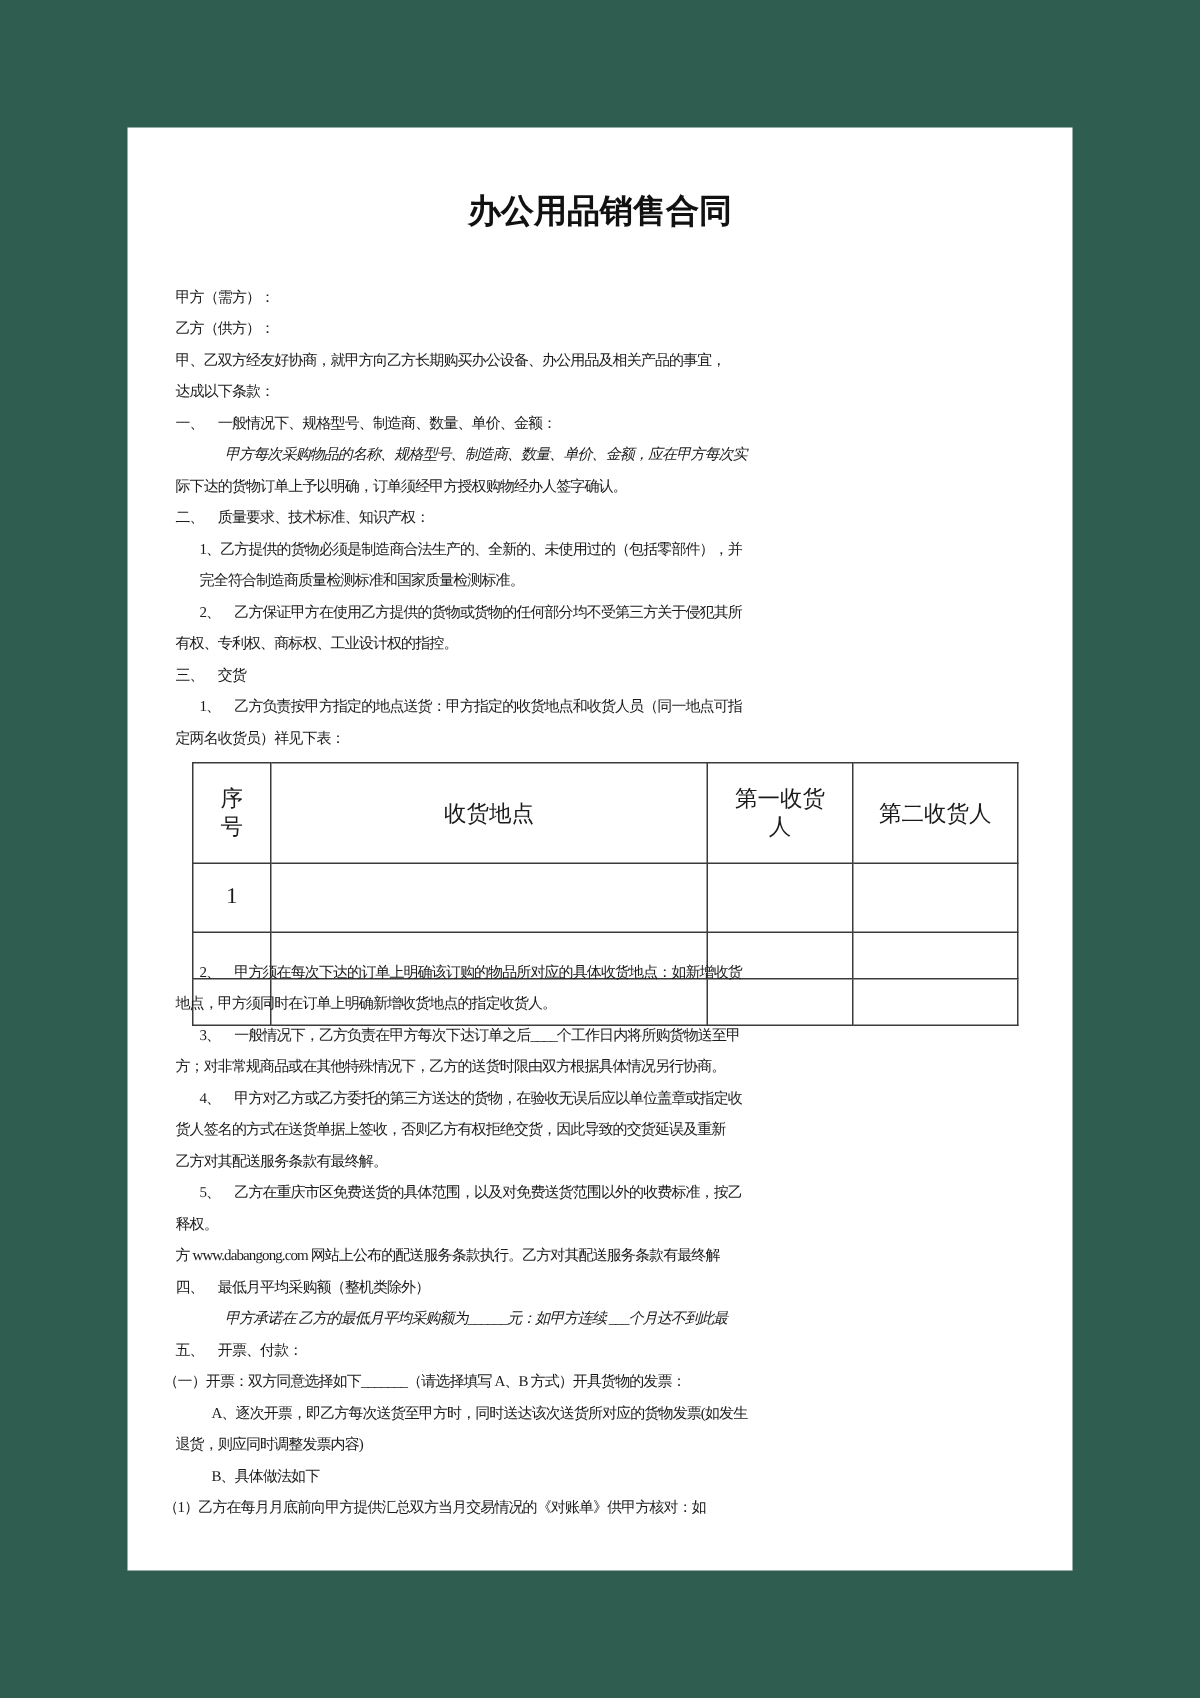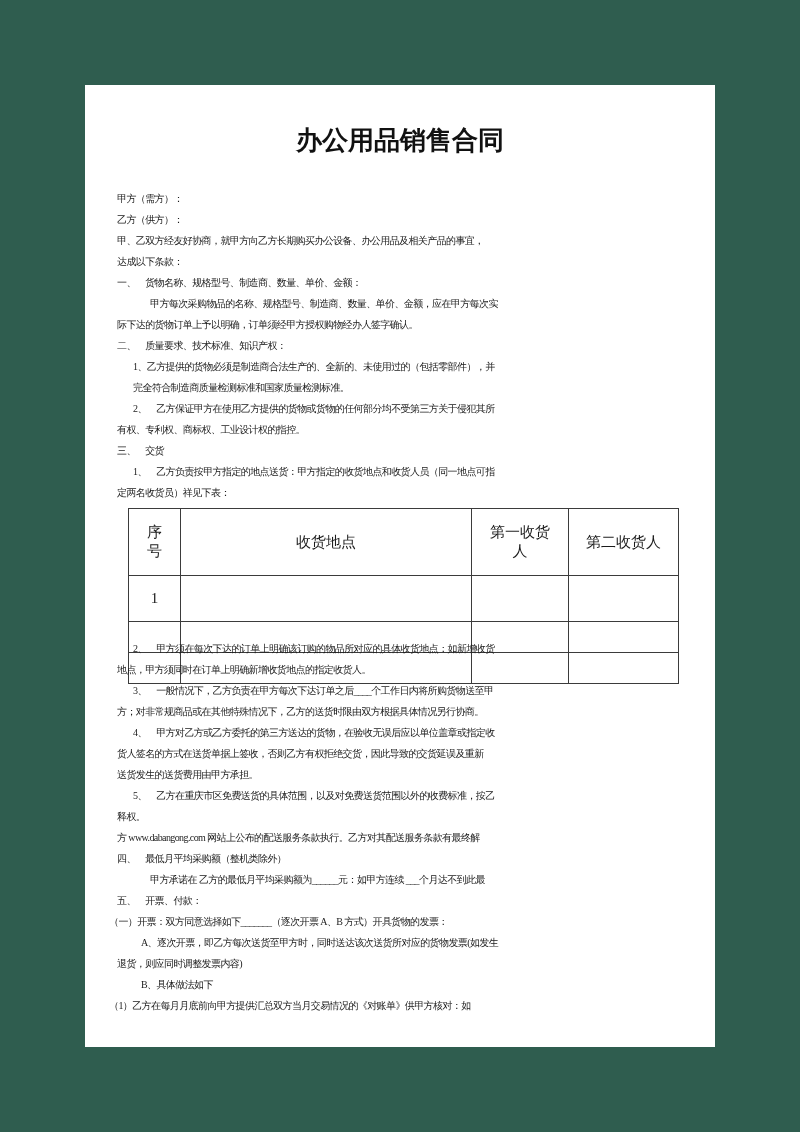--- a/index.html
+++ b/index.html
@@ -20,21 +20,21 @@
     height: 962px;
     background: #ffffff;
   }
 
   .doc-title {
     position: absolute;
     top: 122px;
     left: 85px;
     width: 630px;
     text-align: center;
-    font-size: 26px;
+    font-size: 22px;
     font-weight: bold;
     color: #111111;
     letter-spacing: 0px;
     line-height: 38px;
   }
 
   .content {
     position: absolute;
     left: 117px;
     width: 600px;
@@ -42,21 +42,21 @@
     font-size: 10px;
     line-height: 21px;
     letter-spacing: -0.6px;
   }
   .content-top    { top: 188px; }
   .content-bottom { top: 638px; }
 
   .line { white-space: pre; }
   .l0 { margin-left: 0; }
   .l1 { margin-left: 16px; }   
-  .l2 { margin-left: 33px; }   
+  .l2 { margin-left: 33px; font-style: italic; }   
   .la { margin-left: 24px; }   
   .lb { margin-left: -8px; }   
 
   table.delivery {
     position: absolute;
     left: 128px;
     top: 508px;
     width: 550px;
     border-collapse: collapse;
     table-layout: fixed;
@@ -84,21 +84,21 @@
 <div class="viewer" style="background: rgb(47, 93, 79);">
   <div class="paper" style="background: rgb(255, 255, 255);"></div>
 
   <h1 class="doc-title">办公用品销售合同</h1>
 
   <div class="content content-top" id="lines-top">
       <div class="line l0">甲方（需方）：</div>
       <div class="line l0">乙方（供方）：</div>
       <div class="line l0">甲、乙双方经友好协商，就甲方向乙方长期购买办公设备、办公用品及相关产品的事宜，</div>
       <div class="line l0">达成以下条款：</div>
-      <div class="line l0">一、　货物名称、规格型号、制造商、数量、单价、金额：</div>
+      <div class="line l0">一、　一般情况下、规格型号、制造商、数量、单价、金额：</div>
       <div class="line l2">甲方每次采购物品的名称、规格型号、制造商、数量、单价、金额，应在甲方每次实</div>
       <div class="line l0">际下达的货物订单上予以明确，订单须经甲方授权购物经办人签字确认。</div>
       <div class="line l0">二、　质量要求、技术标准、知识产权：</div>
       <div class="line l1">1、乙方提供的货物必须是制造商合法生产的、全新的、未使用过的（包括零部件），并</div>
       <div class="line l1">完全符合制造商质量检测标准和国家质量检测标准。</div>
       <div class="line l1">2、　乙方保证甲方在使用乙方提供的货物或货物的任何部分均不受第三方关于侵犯其所</div>
       <div class="line l0">有权、专利权、商标权、工业设计权的指控。</div>
       <div class="line l0">三、　交货</div>
       <div class="line l1">1、　乙方负责按甲方指定的地点送货：甲方指定的收货地点和收货人员（同一地点可指</div>
       <div class="line l0">定两名收货员）祥见下表：</div>
@@ -141,26 +141,26 @@
       </tbody>
   </table>
 
   <div class="content content-bottom" id="lines-bottom">
       <div class="line l1">2、　甲方须在每次下达的订单上明确该订购的物品所对应的具体收货地点：如新增收货</div>
       <div class="line l0">地点，甲方须同时在订单上明确新增收货地点的指定收货人。</div>
       <div class="line l1">3、　一般情况下，乙方负责在甲方每次下达订单之后____个工作日内将所购货物送至甲</div>
       <div class="line l0">方；对非常规商品或在其他特殊情况下，乙方的送货时限由双方根据具体情况另行协商。</div>
       <div class="line l1">4、　甲方对乙方或乙方委托的第三方送达的货物，在验收无误后应以单位盖章或指定收</div>
       <div class="line l0">货人签名的方式在送货单据上签收，否则乙方有权拒绝交货，因此导致的交货延误及重新</div>
-      <div class="line l0">送货发生的送货费用由甲方承担。</div>
+      <div class="line l0">乙方对其配送服务条款有最终解。</div>
       <div class="line l1">5、　乙方在重庆市区免费送货的具体范围，以及对免费送货范围以外的收费标准，按乙</div>
       <div class="line l0">释权。</div>
       <div class="line l0">方 www.dabangong.com 网站上公布的配送服务条款执行。乙方对其配送服务条款有最终解</div>
       <div class="line l0">四、　最低月平均采购额（整机类除外）</div>
       <div class="line l2">甲方承诺在 乙方的最低月平均采购额为______元：如甲方连续 ___个月达不到此最</div>
       <div class="line l0">五、　开票、付款：</div>
-      <div class="line lb">（一）开票：双方同意选择如下_______（逐次开票 A、B 方式）开具货物的发票：</div>
+      <div class="line lb">（一）开票：双方同意选择如下_______（请选择填写 A、B 方式）开具货物的发票：</div>
       <div class="line la">A、逐次开票，即乙方每次送货至甲方时，同时送达该次送货所对应的货物发票(如发生</div>
       <div class="line l0">退货，则应同时调整发票内容)</div>
       <div class="line la">B、具体做法如下</div>
       <div class="line lb">（1）乙方在每月月底前向甲方提供汇总双方当月交易情况的《对账单》供甲方核对：如</div>
     </div>
 </div>
 
 </body></html>

